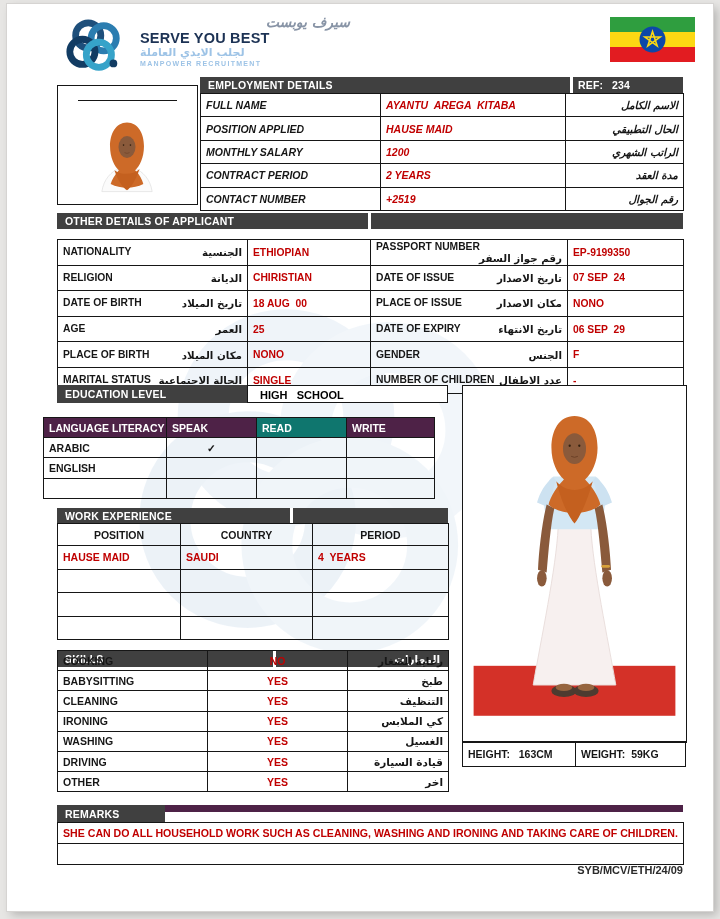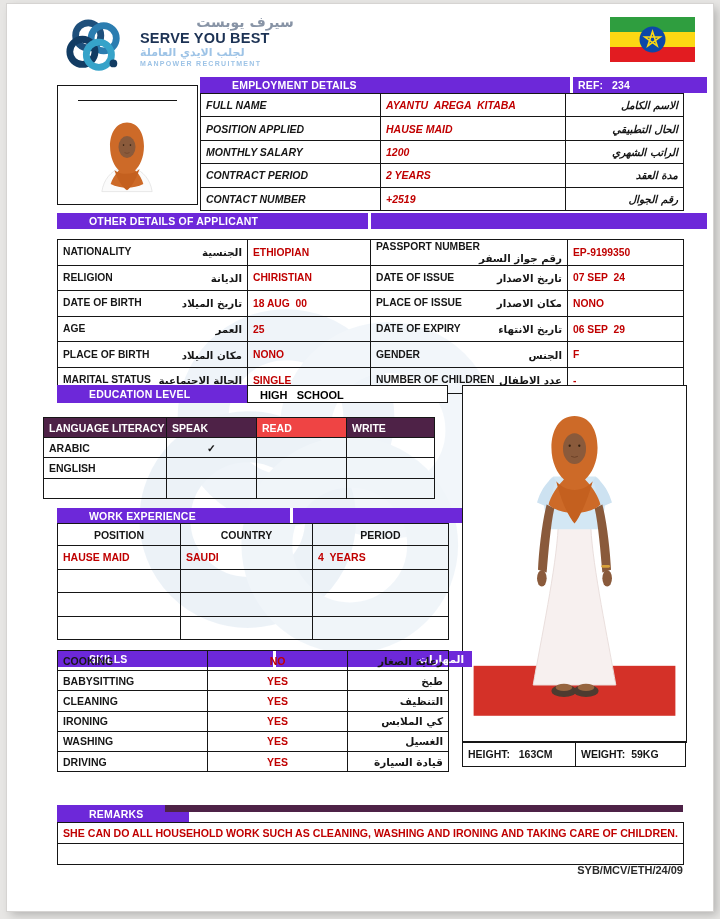--- a/index.html
+++ b/index.html
@@ -12,23 +12,23 @@
     position:absolute;left:7px;top:4px;width:706px;height:907px;
     background:#ffffff;
     box-shadow:0 0 0 1px #d6d4d2, 4px 4px 9px rgba(0,0,0,.22);
   }
   .abs{position:absolute;}
   
   .watermark{position:absolute;left:75px;top:250px;width:510px;height:480px;opacity:.16;z-index:0;}
   .z{z-index:1;}
   
   .bar{
-    position:absolute;background:#6d28d9;color:#ffffff;
+    position:absolute;background:#404040;color:#ffffff;
     font-weight:bold;font-size:10.5px;letter-spacing:.2px;
-    display:flex;align-items:center;z-index:1;padding-left:24px;
+    display:flex;align-items:center;z-index:1;
   }
   .bar .pad{padding-left:8px;white-space:pre;}
   .bar-divider{position:absolute;top:0;bottom:0;width:2.5px;background:#ffffff;}
   
   table{border-collapse:collapse;table-layout:fixed;position:absolute;z-index:1;background:transparent;}
   td,th{
     border:1.8px solid #161616;
     font-family:"Liberation Sans",sans-serif;
     font-weight:bold;font-size:10.5px;color:#161616;
     padding:0 5px;overflow:hidden;white-space:pre;text-align:left;vertical-align:middle;
@@ -75,21 +75,21 @@
       <g fill="none" stroke-width="7">
         <circle cx="33" cy="20" r="13" stroke="#1e4f7b"></circle>
         <circle cx="49" cy="23" r="13" stroke="#2b7db0"></circle>
         <circle cx="27" cy="37" r="13" stroke="#123c63"></circle>
         <circle cx="44" cy="40" r="13" stroke="#36a3c9"></circle>
       </g>
       <circle cx="59" cy="49" r="4" fill="#123c63"></circle>
     </svg>
   </div>
   <div class="abs z" style="left:133px;top:11px;width:210px;">
-    <div class="logo-ar-top" style="text-align:center;">سيرف يوبست</div>
+    <div class="logo-ar-top" style="text-align:right;font-style:italic;">سيرف يوبست</div>
     <div class="logo-en">SERVE YOU BEST</div>
     <div class="logo-ar-sub" style="text-align:left;">لجلب الايدي العاملة</div>
     <div class="logo-small">MANPOWER RECRUITMENT</div>
   </div>
 
   <div class="abs z" style="left:603px;top:13px;width:85px;height:45px;">
     <svg viewBox="0 0 85 45" width="85" height="45">
       <rect x="0" y="0" width="85" height="15" fill="#2f9e3f"></rect>
       <rect x="0" y="15" width="85" height="15" fill="#fcd813"></rect>
       <rect x="0" y="30" width="85" height="15" fill="#e21c21"></rect>
@@ -213,21 +213,21 @@
     <colgroup>
         <col style="width:123px">
         <col style="width:90px">
         <col style="width:90px">
         <col style="width:88px">
       </colgroup>
     <thead>
       <tr>
         <th style="background:#4e2247;color:#fff;height:19px;">LANGUAGE LITERACY</th>
         <th style="background:#4e2247;color:#fff;">SPEAK</th>
-        <th style="background:#ef4444;color:#fff;">READ</th>
+        <th style="background:#0f766e;color:#fff;">READ</th>
         <th style="background:#4e2247;color:#fff;">WRITE</th>
       </tr>
     </thead>
     <tbody>
         <tr>
           <td>ARABIC</td>
           <td class="center">✓</td>
           <td class="center"></td>
           <td class="center"></td>
         </tr>
@@ -366,20 +366,25 @@
         <tr>
           <td>WASHING</td>
           <td class="red center">YES</td>
           <td class="ar">الغسيل</td>
         </tr>
         <tr>
           <td>DRIVING</td>
           <td class="red center">YES</td>
           <td class="ar">قيادة السيارة</td>
         </tr>
+        <tr>
+          <td>OTHER</td>
+          <td class="red center">YES</td>
+          <td class="ar">اخر</td>
+        </tr>
       </tbody>
   </table>
 
   <div class="bar" style="left:50px;top:801px;width:108px;height:17px;">
     <span class="pad">REMARKS</span>
   </div>
   <div class="abs z" style="left:158px;top:801px;width:518px;height:7px;background:#4e2247;"></div>
   <table id="remarks-table" style="left:50px;top:818px;width:626px;">
     <colgroup>
         <col style="width:626px">

